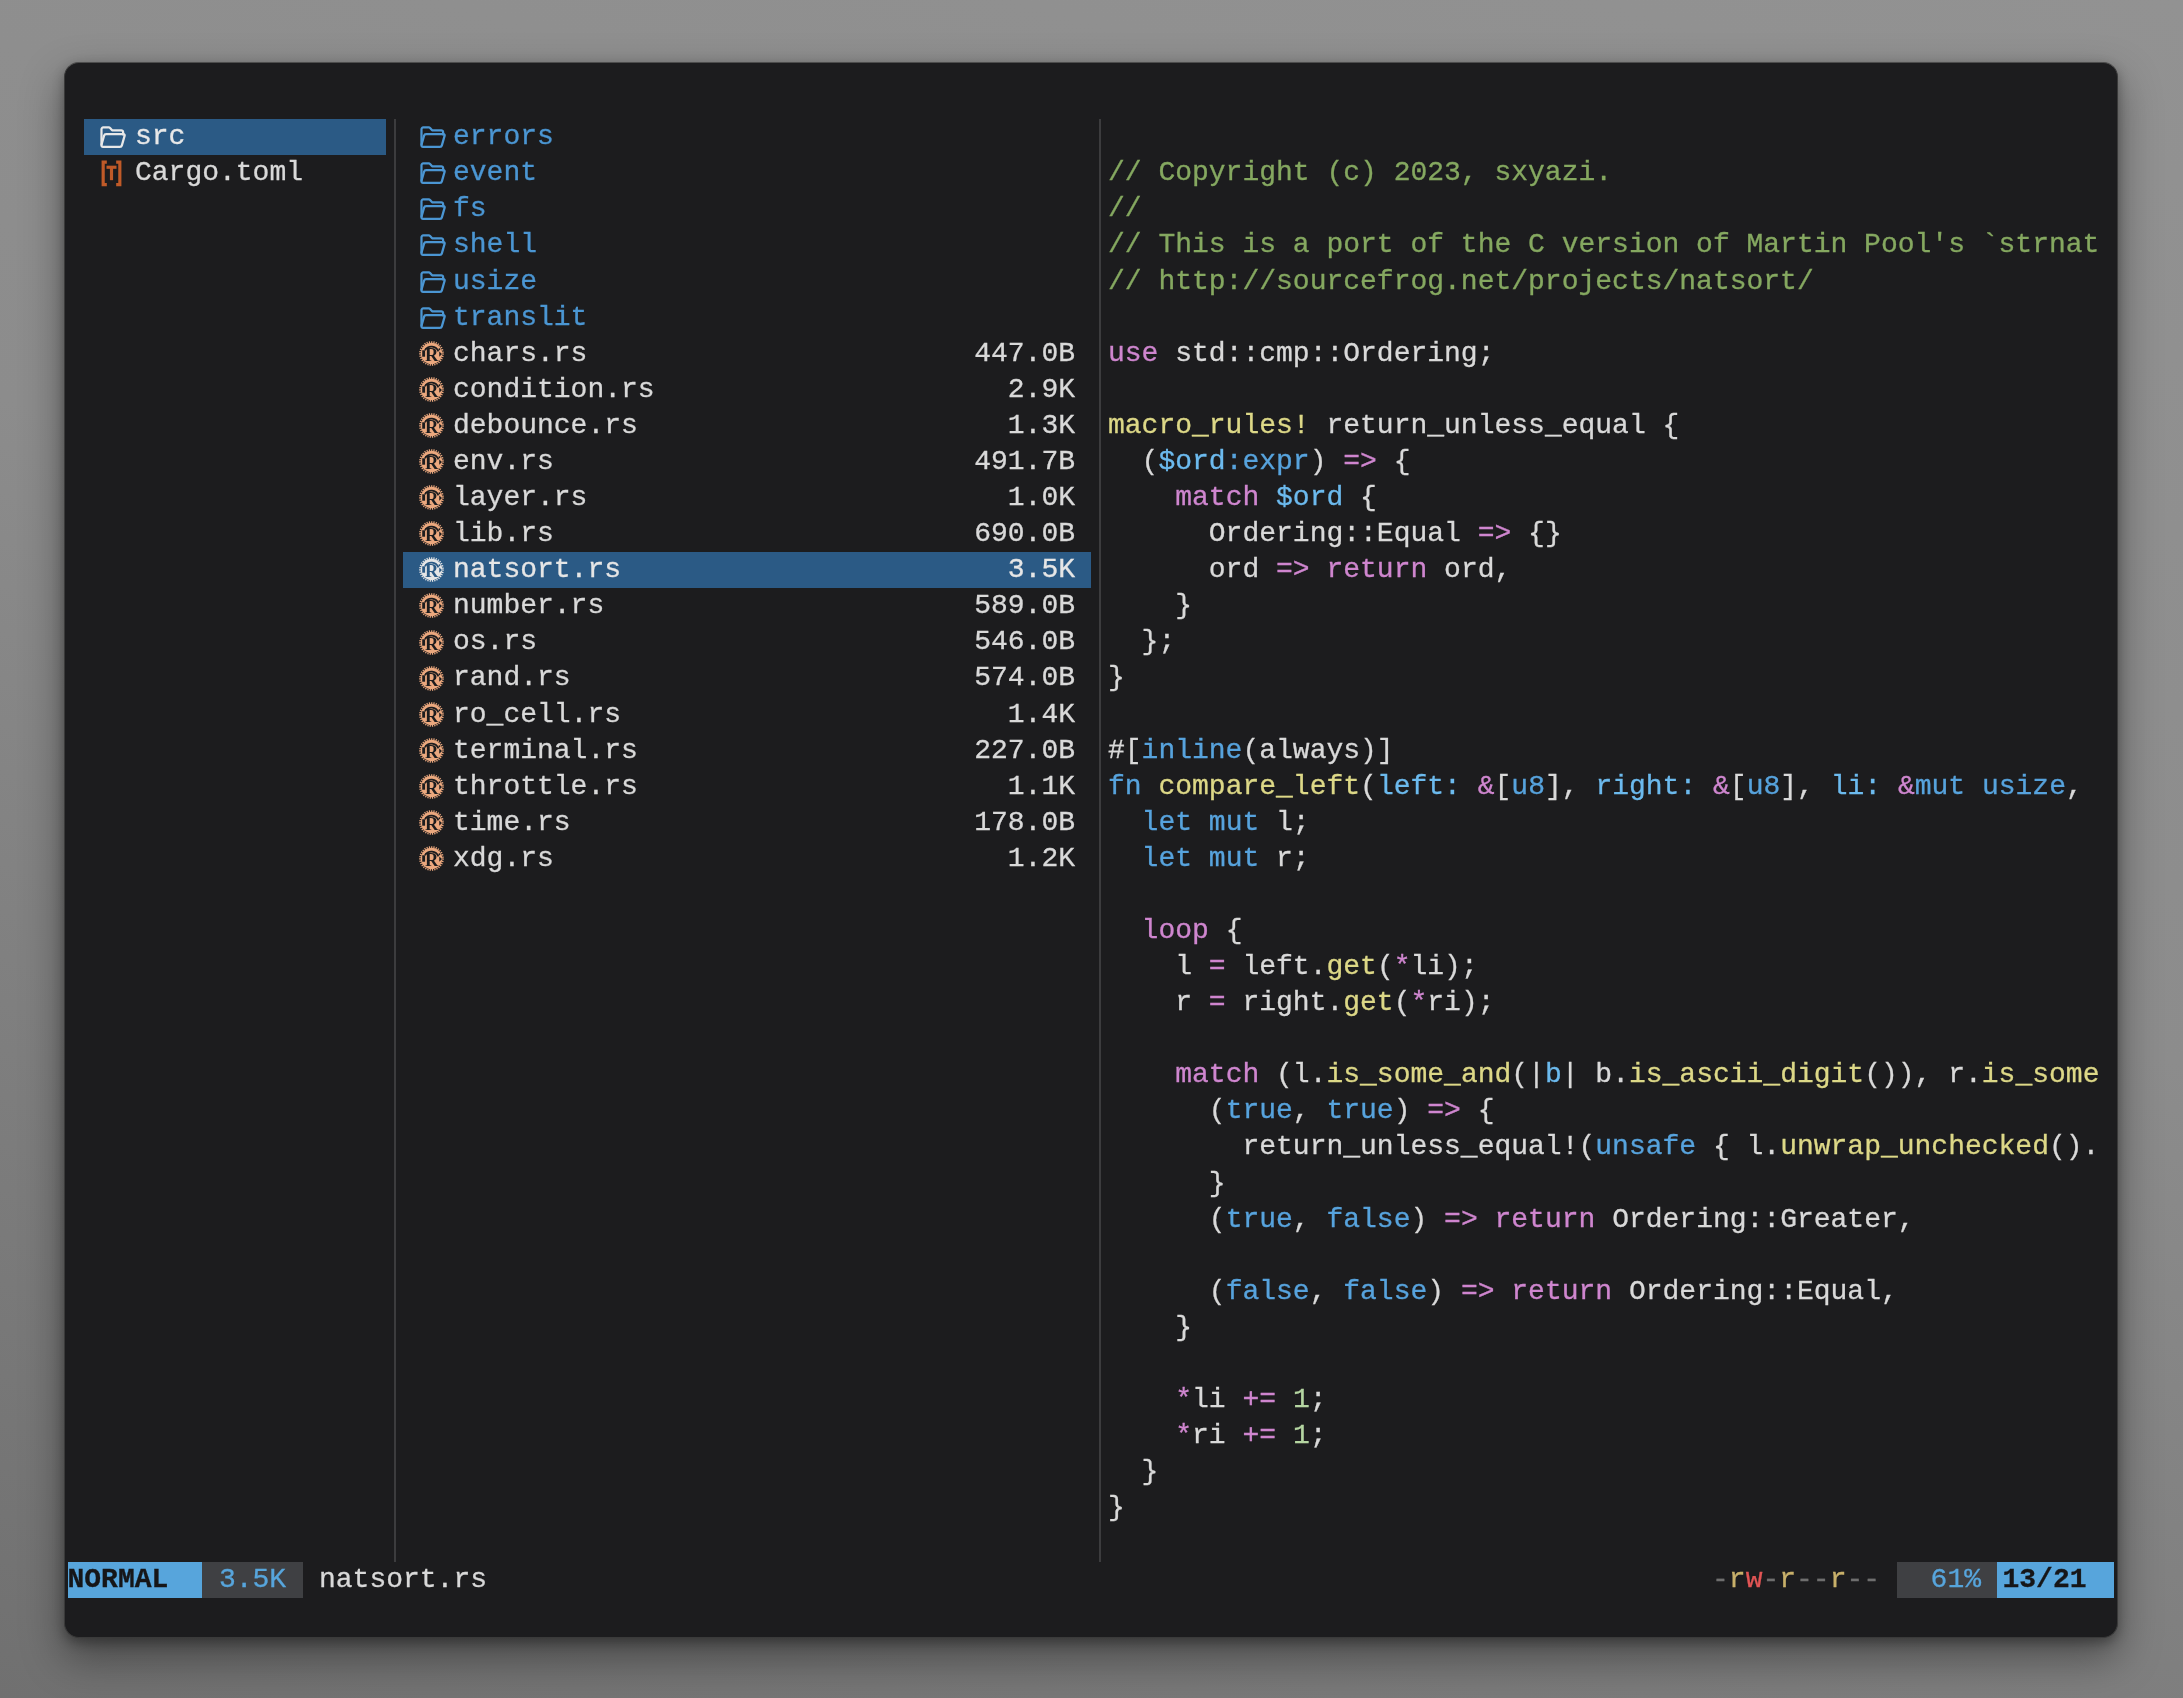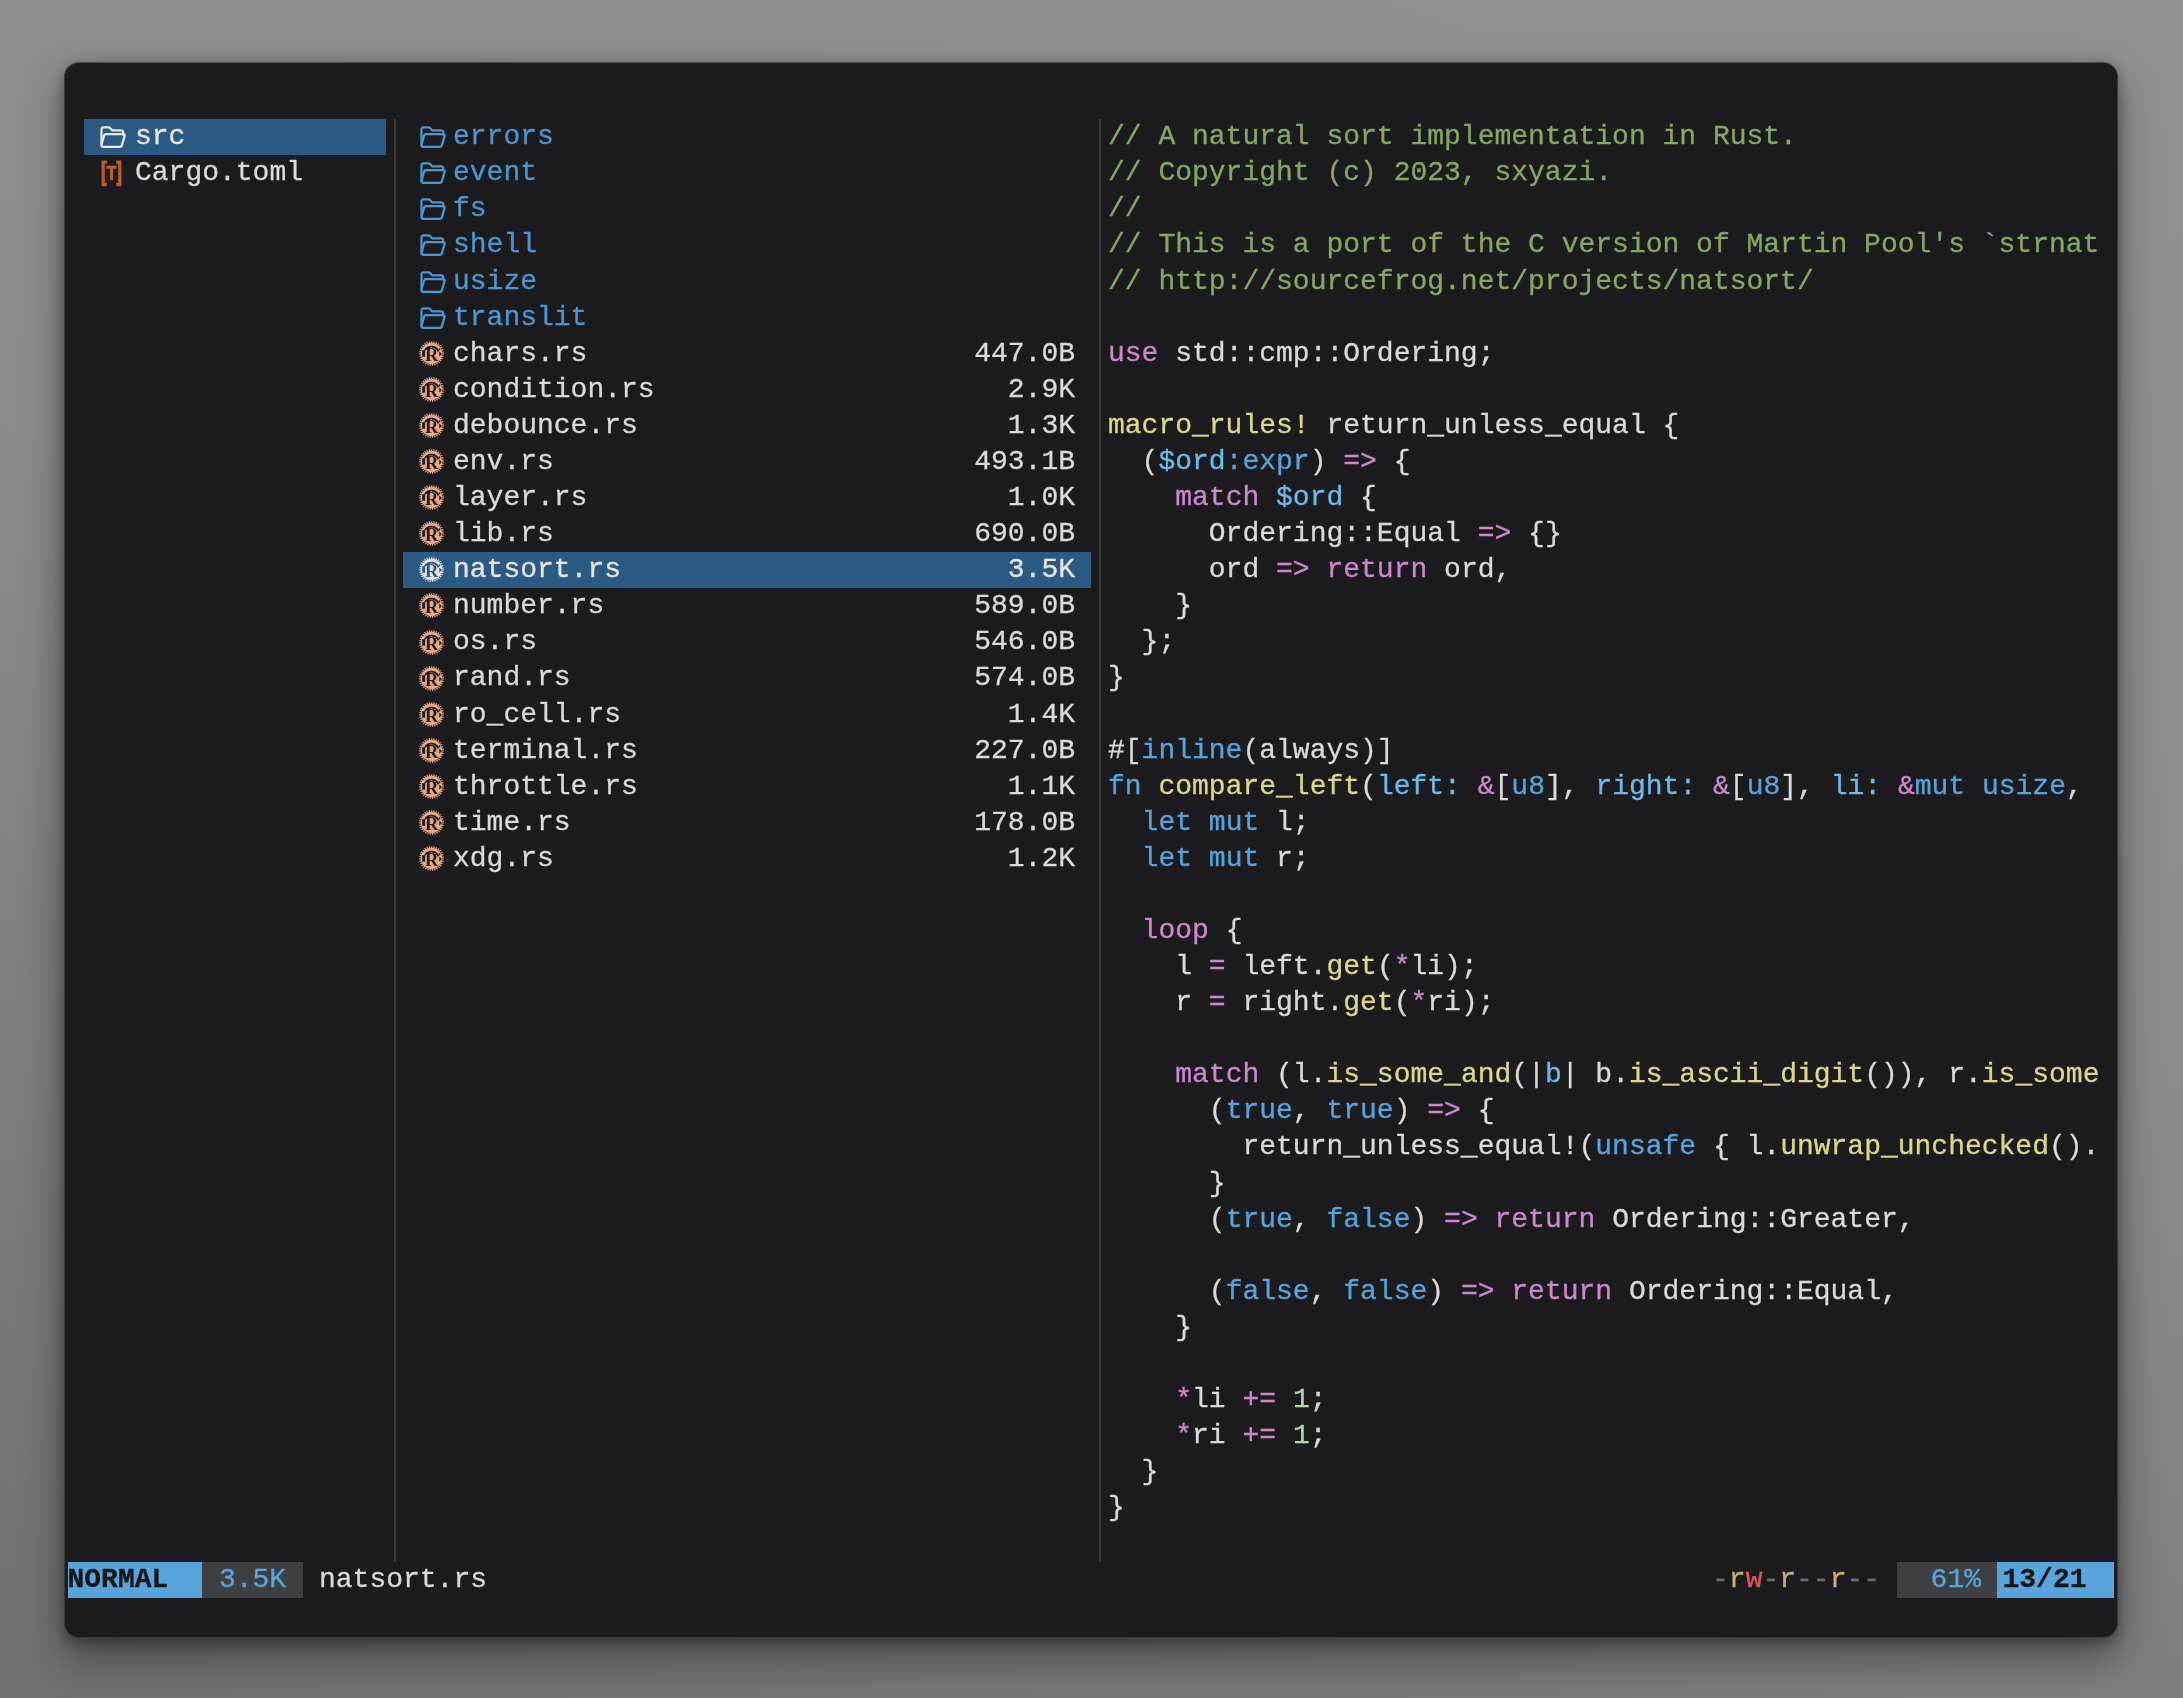--- a/index.html
+++ b/index.html
@@ -99,21 +99,21 @@
 <svg class="ic" style="left:353px;top:385px" width="27" height="27" viewBox="0 0 32 32">
 <circle cx="16" cy="16" r="12.7" fill="#eba87e"></circle>
 <circle cx="16" cy="16" r="13.6" fill="none" stroke="#eba87e" stroke-width="2.1" stroke-dasharray="1.4 1.35"></circle>
 <path d="M8.3 12.2 a8.8 8.8 0 0 1 15.9 1.3" fill="none" stroke="#1c1c1e" stroke-width="2.1"></path>
 <rect x="5" y="12.2" width="3.4" height="7.6" fill="#1c1c1e"></rect>
 <path d="M25.2 13.6 l3.2 3.1 -3.2 3.1 z" fill="#1c1c1e"></path>
 <circle cx="25.4" cy="11" r="1.1" fill="#1c1c1e"></circle>
 <text x="16.2" y="24.6" font-family="Liberation Serif" font-weight="bold" font-size="22" fill="#1c1c1e" text-anchor="middle">R</text>
 </svg>
 <div class="t" style="left:388px;top:381px;color:#d9d9d9">env.rs</div>
-<div class="sz" style="left:825px;top:381px;color:#d9d9d9">493.1B</div>
+<div class="sz" style="left:825px;top:381px;color:#d9d9d9">491.7B</div>
 <svg class="ic" style="left:353px;top:421px" width="27" height="27" viewBox="0 0 32 32">
 <circle cx="16" cy="16" r="12.7" fill="#eba87e"></circle>
 <circle cx="16" cy="16" r="13.6" fill="none" stroke="#eba87e" stroke-width="2.1" stroke-dasharray="1.4 1.35"></circle>
 <path d="M8.3 12.2 a8.8 8.8 0 0 1 15.9 1.3" fill="none" stroke="#1c1c1e" stroke-width="2.1"></path>
 <rect x="5" y="12.2" width="3.4" height="7.6" fill="#1c1c1e"></rect>
 <path d="M25.2 13.6 l3.2 3.1 -3.2 3.1 z" fill="#1c1c1e"></path>
 <circle cx="25.4" cy="11" r="1.1" fill="#1c1c1e"></circle>
 <text x="16.2" y="24.6" font-family="Liberation Serif" font-weight="bold" font-size="22" fill="#1c1c1e" text-anchor="middle">R</text>
 </svg>
 <div class="t" style="left:388px;top:417px;color:#d9d9d9">layer.rs</div>
@@ -221,21 +221,20 @@
 <circle cx="16" cy="16" r="12.7" fill="#eba87e"></circle>
 <circle cx="16" cy="16" r="13.6" fill="none" stroke="#eba87e" stroke-width="2.1" stroke-dasharray="1.4 1.35"></circle>
 <path d="M8.3 12.2 a8.8 8.8 0 0 1 15.9 1.3" fill="none" stroke="#1c1c1e" stroke-width="2.1"></path>
 <rect x="5" y="12.2" width="3.4" height="7.6" fill="#1c1c1e"></rect>
 <path d="M25.2 13.6 l3.2 3.1 -3.2 3.1 z" fill="#1c1c1e"></path>
 <circle cx="25.4" cy="11" r="1.1" fill="#1c1c1e"></circle>
 <text x="16.2" y="24.6" font-family="Liberation Serif" font-weight="bold" font-size="22" fill="#1c1c1e" text-anchor="middle">R</text>
 </svg>
 <div class="t" style="left:388px;top:778px;color:#d9d9d9">xdg.rs</div>
 <div class="sz" style="left:825px;top:778px;color:#d9d9d9">1.2K</div>
-<div class="t" style="left:1043px;top:56px"><i class="g">// A natural sort implementation in Rust.</i></div>
 <div class="t" style="left:1043px;top:92px"><i class="g">// Copyright (c) 2023, sxyazi.</i></div>
 <div class="t" style="left:1043px;top:128px"><i class="g">//</i></div>
 <div class="t" style="left:1043px;top:201px"><i class="g">// http://sourcefrog.net/projects/natsort/</i></div>
 <div class="t" style="left:1043px;top:164px"><i class="g">// This is a port of the C version of Martin Pool's `strnat</i></div>
 <div class="t" style="left:1043px;top:273px"><i class="k">use</i> std::cmp::Ordering;</div>
 <div class="t" style="left:1043px;top:345px"><i class="y">macro_rules!</i> return_unless_equal {</div>
 <div class="t" style="left:1043px;top:381px">  (<i class="lb">$ord</i><i class="b">:expr</i>) <i class="k">=&gt;</i> {</div>
 <div class="t" style="left:1043px;top:417px">    <i class="k">match</i> <i class="lb">$ord</i> {</div>
 <div class="t" style="left:1043px;top:453px">      Ordering::Equal <i class="k">=&gt;</i> {}</div>
 <div class="t" style="left:1043px;top:489px">      ord <i class="k">=&gt;</i> <i class="k">return</i> ord,</div>

